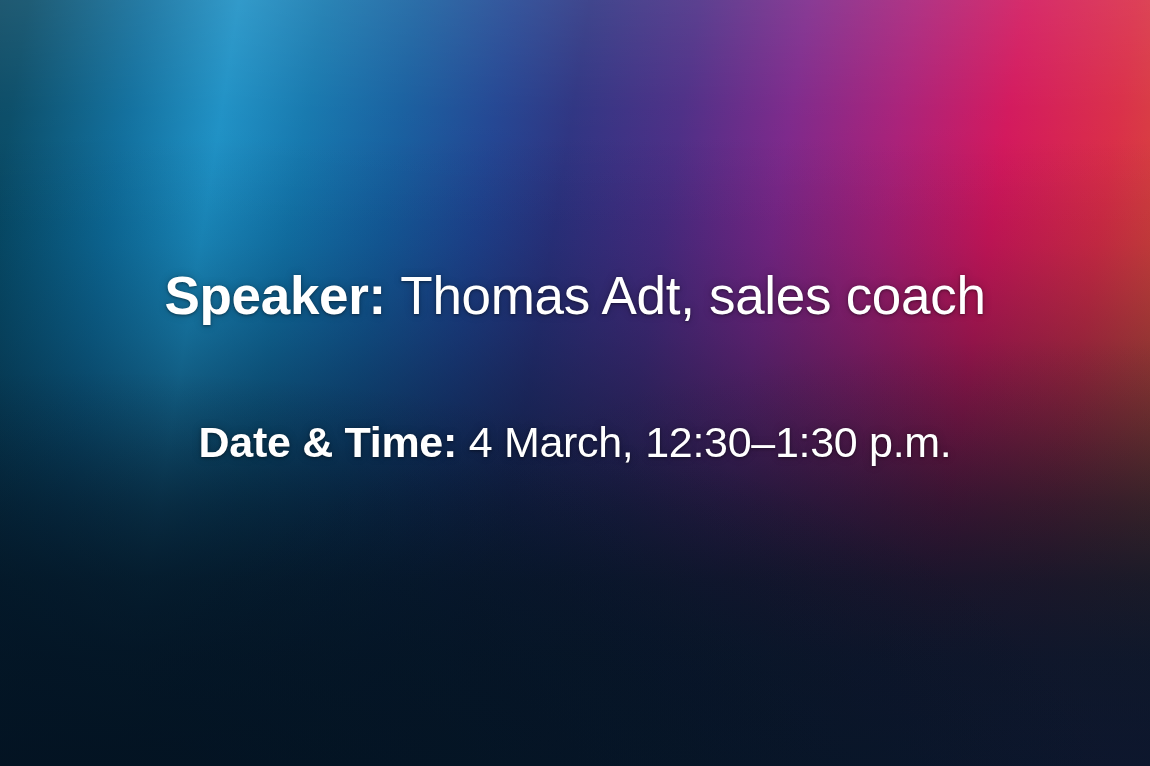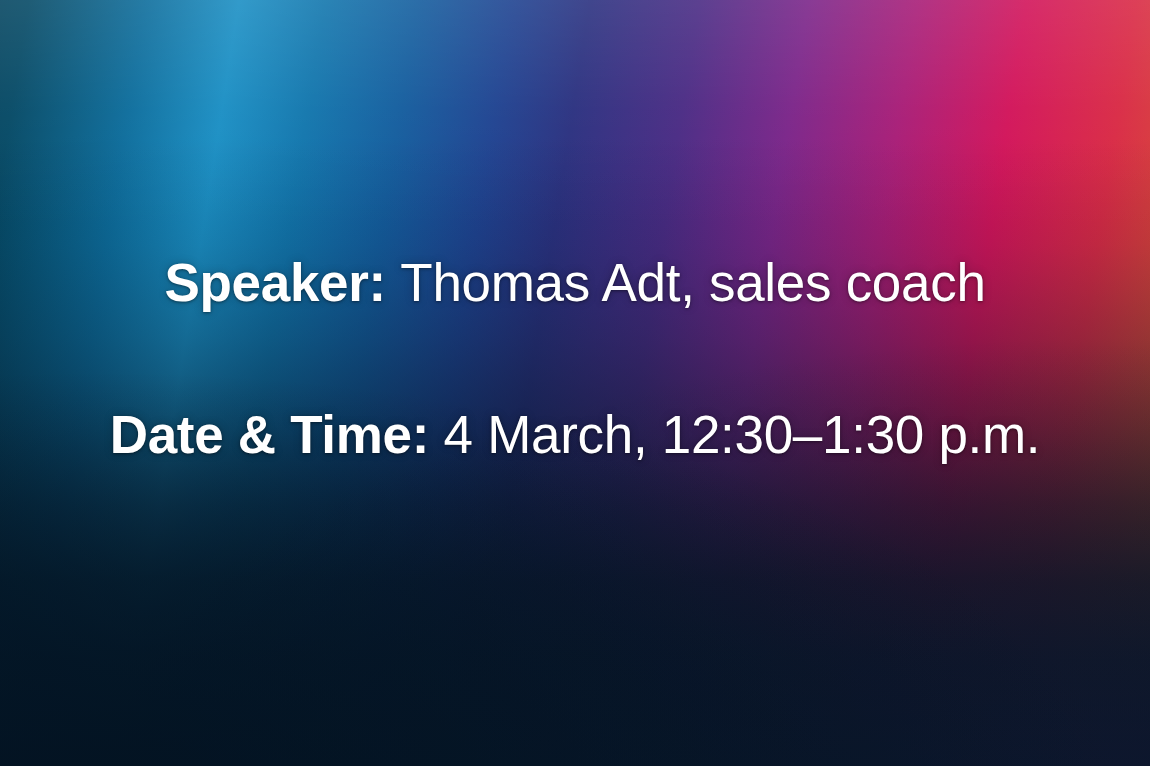--- a/index.html
+++ b/index.html
@@ -86,38 +86,38 @@
     background:
       radial-gradient(130% 85% at 8% 108%, rgba(3,18,32,0.92) 0%, rgba(3,18,32,0.45) 38%, rgba(3,18,32,0) 70%),
       radial-gradient(120% 80% at 96% 104%, rgba(22,20,46,0.55) 0%, rgba(16,18,38,0.20) 45%, rgba(8,18,34,0) 75%);
   }
 
   
   .text-block {
     position: absolute;
     left: 0;
     right: 0;
-    top: 255px;
+    top: 268px;
     text-align: center;
     color: #ffffff;
   }
 
   .line {
     white-space: nowrap;
     line-height: 1.06;
     letter-spacing: -0.3px;
     text-shadow:
       0 1px 3px rgba(0,0,0,0.42),
       0 0 10px rgba(0,0,0,0.22);
   }
 
   .line-speaker { font-size: 53px; }
 
   .line-datetime {
-    font-size: 53px;
+    font-size: 43px;
     margin-top: 96px;
   }
 
   .lbl {
     font-weight: 700;
   }
 
   .val {
     font-weight: 400;
   }

